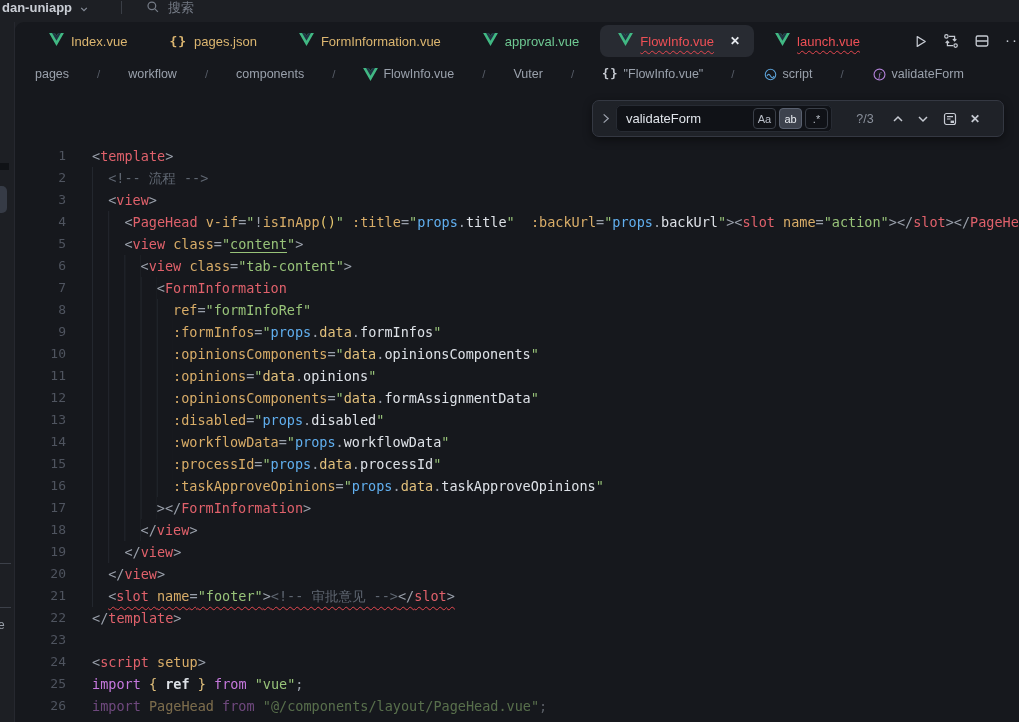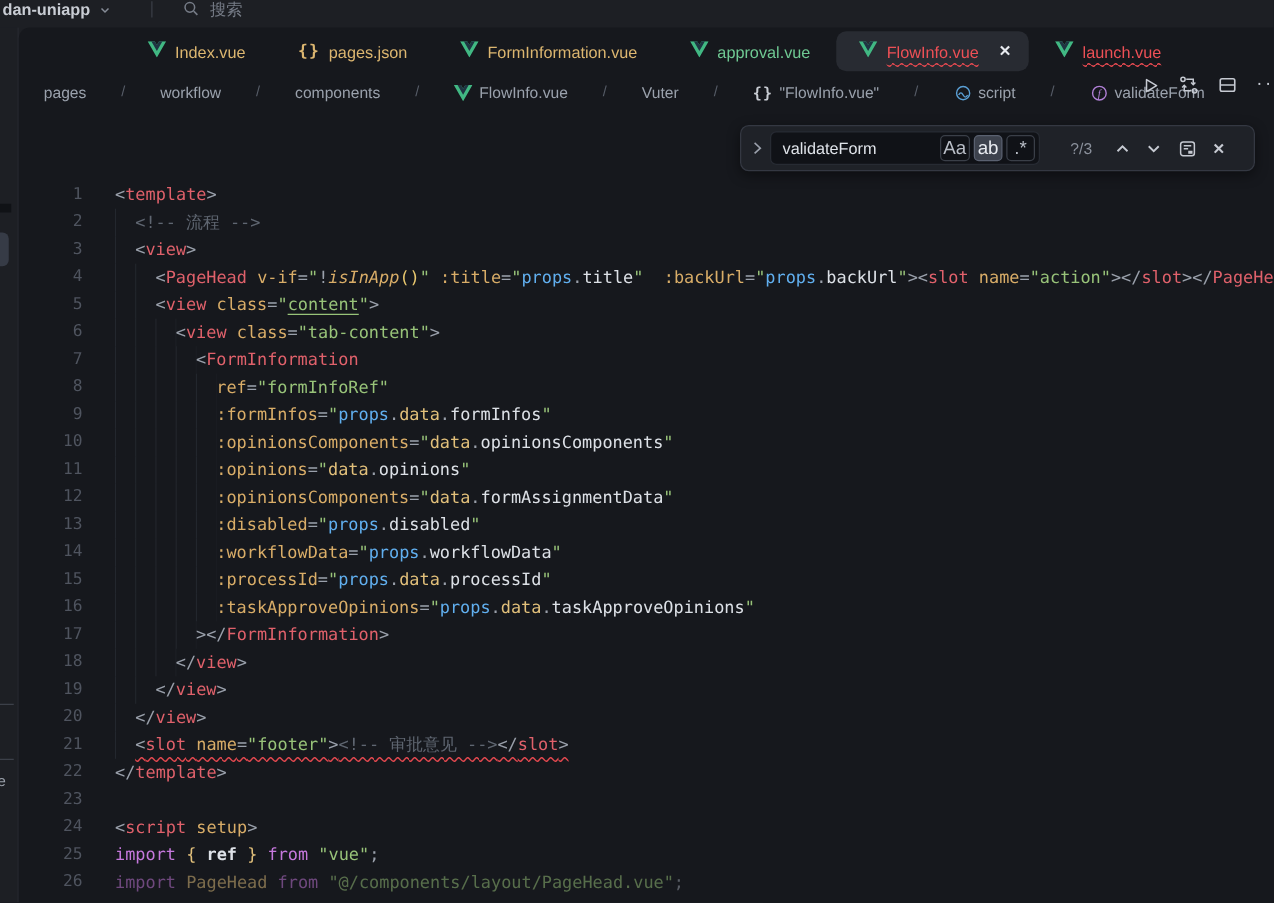--- a/index.html
+++ b/index.html
@@ -18,21 +18,21 @@
   .leftstrip { position:absolute; left:0; top:22px; width:15px; height:700px; background:#1d1f24; border-right:1px solid #26282f; overflow:hidden; }
   .ls-darkbar { position:absolute; left:0; top:141px; width:9px; height:7px; background:#101216; }
   .ls-notch { position:absolute; left:0; top:164px; width:7px; height:27px; background:#363b46; border-radius:0 5px 5px 0; }
   .ls-dash { position:absolute; left:0; width:11px; height:1px; background:#3c4049; }
   .ls-frag { position:absolute; left:-2px; top:596px; color:#9aa0aa; font-size:12px; }
 
   
   .editor { position:absolute; left:15px; top:22px; width:1004px; height:700px; background:#16181d; border-top-left-radius:9px; overflow:hidden; }
 
   
-  .tabbar { height:38px; display:flex; align-items:center; padding-left:13px; position:relative;flex-direction:column; }
+  .tabbar { height:38px; display:flex; align-items:center; padding-left:13px; position:relative; }
   .tab { display:flex; align-items:center; gap:7px; padding:0 21px; height:38px; font-size:13px; white-space:nowrap; }
   .tab.active { background:#282b32; height:32px; border-radius:8px; padding:0 14px 0 18px; }
   .tab-label.gold { color:#dcb670; }
   .tab-label.green { color:#6fc993; }
   .tab-label.red { color:#ee5056; }
   .tab-label.squiggle { text-decoration:underline; text-decoration-style:wavy; text-decoration-color:#e4484f; text-decoration-thickness:1px; text-underline-offset:4px; }
   .tab-close { margin-left:9px; color:#e8ebf0; font-size:12px; font-weight:700; }
   .json-icon { color:#dcb670; font-weight:700; font-size:13px; font-family:"DejaVu Sans Mono",monospace; letter-spacing:1px; }
   .tab-actions { margin-left:auto; display:flex; align-items:center; gap:15px; margin-right:-7px; }
   .tab-actions .act { display:flex; align-items:center; }
@@ -41,21 +41,21 @@
   
   .breadcrumbs { height:28px; display:flex; align-items:center; padding-left:20px; font-size:12.5px; color:#9aa1ac;gap:21px; }
   .crumb { display:flex; align-items:center; gap:5px; white-space:nowrap; }
   .crumb-sep { color:#575d68; padding:0 7px; font-size:11.5px; }
 
   
   .find { position:absolute; top:78px; left:577px; width:412px; height:37px; background:#1f2228; border:1px solid #343842; border-radius:7px; display:flex; align-items:center; box-shadow:0 3px 10px rgba(0,0,0,.45); z-index:5; }
   .find-expand { width:18px; display:flex; justify-content:center; margin-left:3px; }
   .find-input-wrap { width:216px; height:27px; background:#101217; border:1px solid #272b33; border-radius:5px; display:flex; align-items:center; padding:0 3px 0 9px; margin-left:2px; }
   .find-input { flex:1; background:transparent; border:none; outline:none; color:#e0e4ea; font-size:13px; font-family:"Liberation Sans",sans-serif; min-width:0; }
-  .opt { height:21px; min-width:23px; border-radius:4px; display:flex; align-items:center; justify-content:center; color:#b9bec7; font-size:15px; border:1px solid #3a3f48; margin-left:3px; padding:0 2px; }
+  .opt { height:21px; min-width:23px; border-radius:4px; display:flex; align-items:center; justify-content:center; color:#b9bec7; font-size:11px; border:1px solid #3a3f48; margin-left:3px; padding:0 2px; }
   .opt.active { background:#3d424d; border-color:#5a6170; color:#e8ebf0; }
   .opt .uline { text-underline-offset:2px; }
   .find-count { color:#8a909b; font-size:12.5px; margin-left:16px; width:34px; text-align:center; }
   .find-btn { display:flex; align-items:center; justify-content:center; }
   .find-nav { display:flex; gap:13px; margin-left:10px; }
   .find-sel { margin-left:13px; }
   .find-close { margin-left:12px; color:#c6cad2; font-size:12px; font-weight:700; }
 
   
   .code { position:relative; padding-top:57px; }
@@ -63,21 +63,21 @@
   .gutter { width:51px; text-align:right; color:#4f545f; font-size:13px; flex:none; }
   .line-content { margin-left:26px; display:flex; }
   .ind { display:inline-block; height:22px; background-image:linear-gradient(to right,#23272e 1px,transparent 1px); background-size:16.2px 22px; }
   .err-inner { text-decoration:underline; text-decoration-style:wavy; text-decoration-color:#e4484f; text-decoration-thickness:1px; text-underline-offset:5px; }
   .dim-line .line-content { opacity:.5; }
 
   .tk-p { color:#9aa0ab; } .tk-t { color:#e0616b; } .tk-a { color:#d9ad68; }
   .tk-s { color:#98c379; } .tk-su { color:#98c379; text-decoration:underline; text-underline-offset:3px; }
   .tk-o { color:#61afef; } .tk-pr { color:#e2c07b; } .tk-pf { color:#dde1e7; font-weight:400; }
   .tk-c { color:#5f6671; } .tk-k { color:#c678dd; } .tk-b { color:#e2c07b; }
-  .tk-f { color:#d9ad68;font-style:italic; } .tk-pa { color:#e8c76e; } .tk-v { color:#dde1e7; font-weight:700; }
+  .tk-f { color:#d9ad68; } .tk-pa { color:#e8c76e; } .tk-v { color:#dde1e7; font-weight:700; }
   .tk-w { color:#c8ccd3; }
 </style>
 </head>
 <body>
 
 <div class="topbar">
   <div class="project-wrap">
     <span class="project">dan-uniapp</span>
     <span class="proj-chevron">
       <svg width="10" height="8" viewBox="0 0 12 10" fill="none" stroke="#868c97" stroke-width="1.5">

